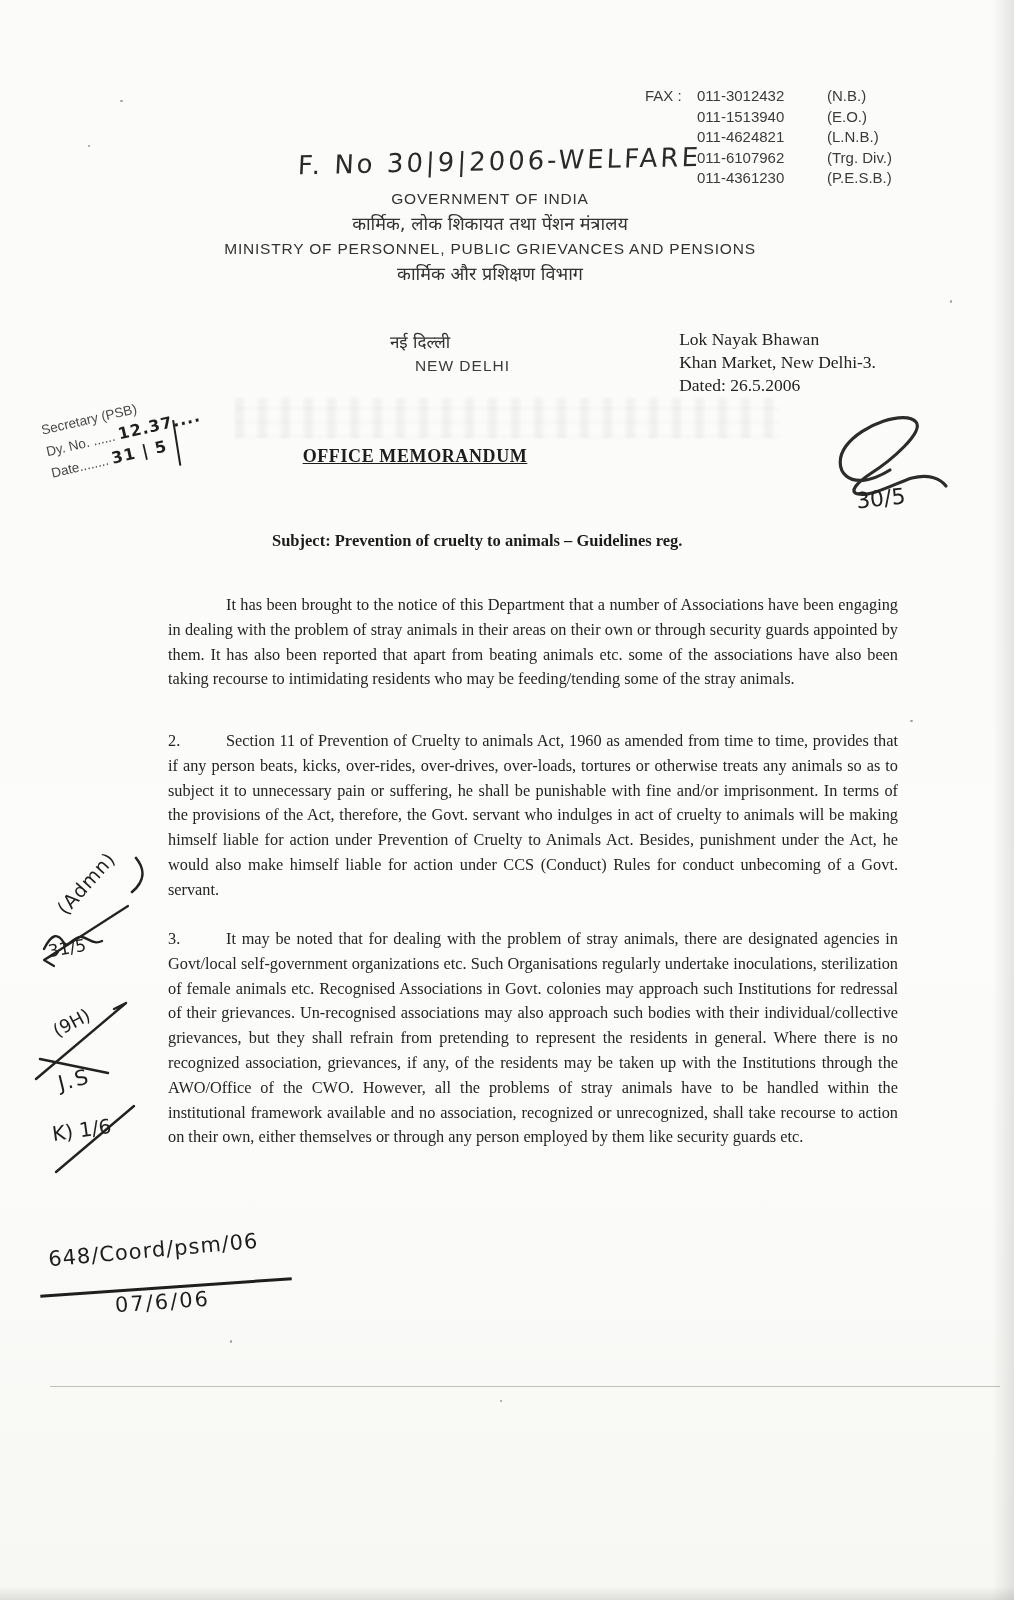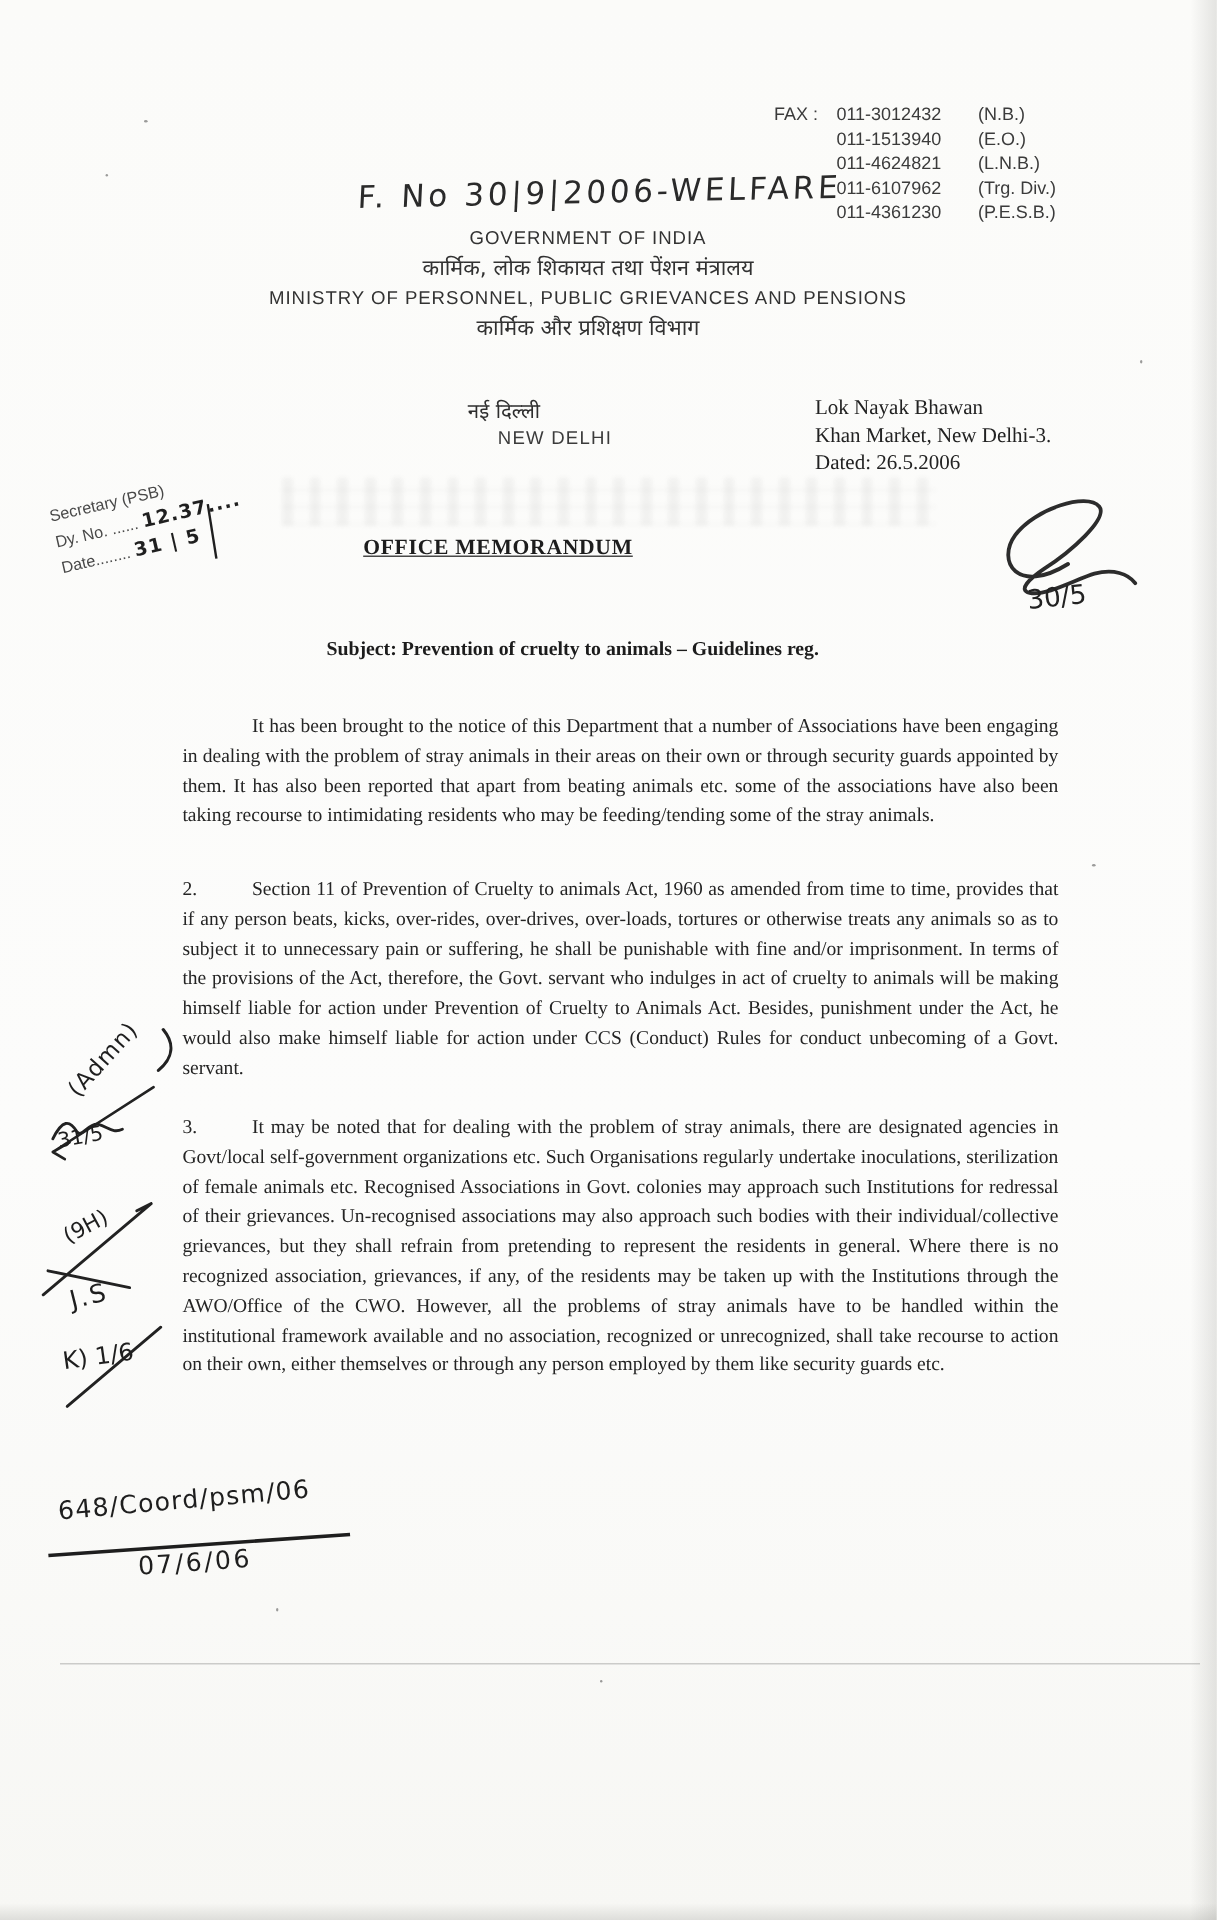--- a/index.html
+++ b/index.html
@@ -38,21 +38,21 @@
   
   .fax-block {
     position: absolute; left: 645px; top: 86px;
     font-family: "Liberation Sans", sans-serif;
     font-size: 15px; line-height: 20.5px; color: #3b3b3b;
     white-space: nowrap;
   }
   .fax-row { display: flex; }
   .fax-label { width: 52px; }
   .fax-num { width: 110px; }
-  .fax-dept { margin-left: 8px; }
+  .fax-dept { margin-left: 20px; }
   .fax-row + .fax-row .fax-label { visibility: hidden; }
 
   
   .hw {
     font-family: "DejaVu Sans", sans-serif;
     color: #2a2a2a;
   }
   .file-no {
     position: absolute; left: 298px; top: 146px;
     font-size: 26px; letter-spacing: 3px;
@@ -102,21 +102,21 @@
     font-family: "DejaVu Sans", sans-serif; font-size: 22px; transform: rotate(-6deg);
     color: #222;
   }
 
   .subject-line {
     position: absolute; left: 272px; top: 531px; width: 520px;
     font-weight: bold; font-size: 16.5px; color: #1c1c1c;
   }
 
   .body-text {
-    position: absolute; left: 152px; width: 730px;
+    position: absolute; left: 168px; width: 730px;
     font-size: 16.3px; line-height: 24.8px; text-align: justify; color: #242424;
   }
   .p1 { top: 593px; text-indent: 58px; }
   .p2 { top: 729px; }
   .p3 { top: 927px; }
   .pnum { display: inline-block; width: 58px; text-indent: 0; }
 
   
   .note { position: absolute; white-space: nowrap; color: #1e1e1e; }
   .note-admn { left: 48px; top: 872px; font-size: 19px; transform: rotate(-48deg); letter-spacing: 1px; }

